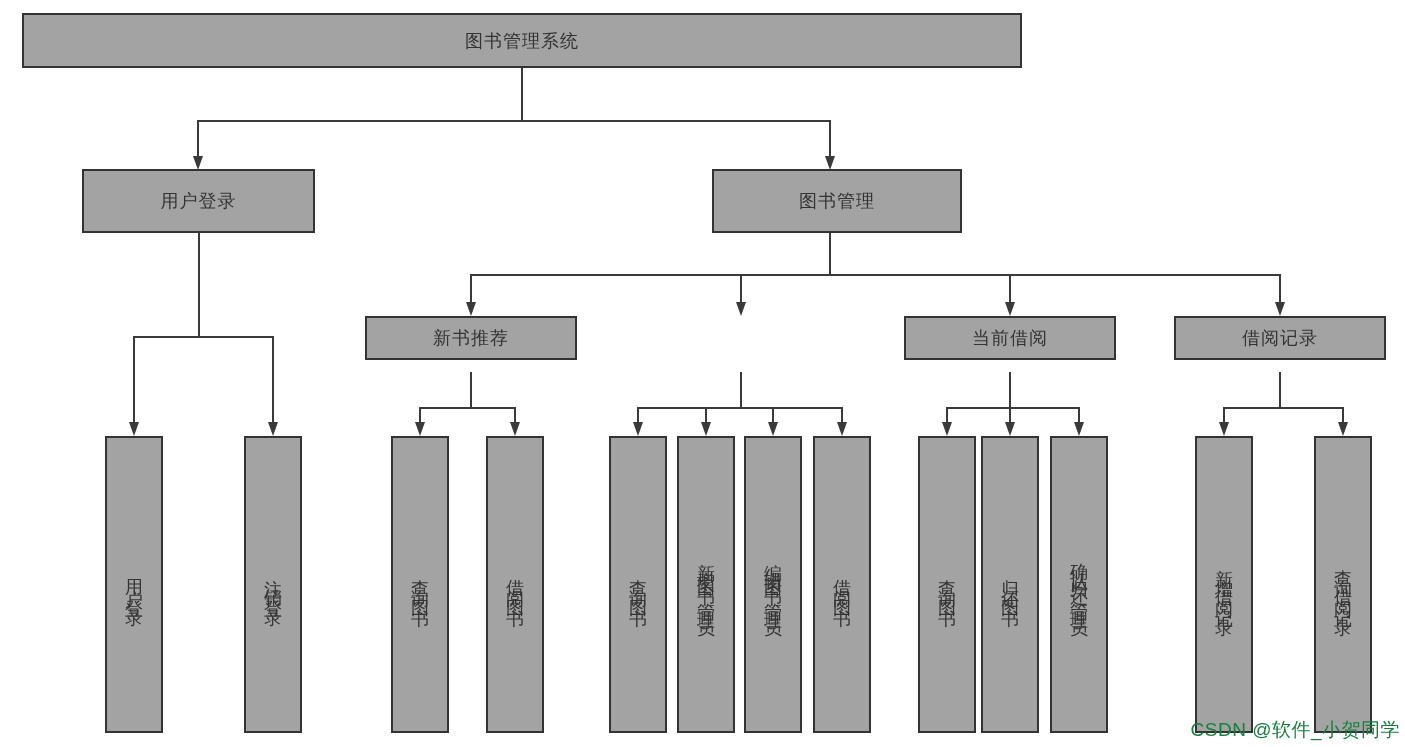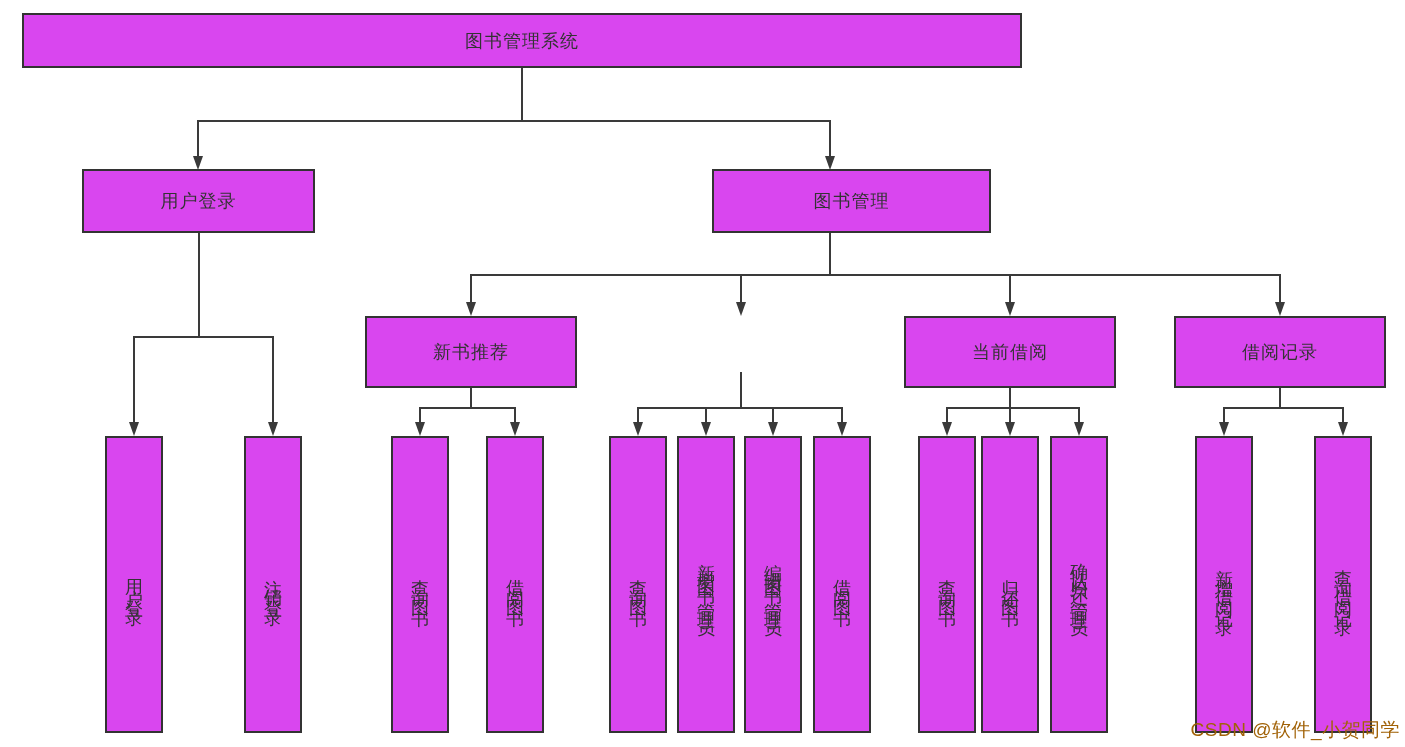--- a/index.html
+++ b/index.html
@@ -13,21 +13,21 @@
     overflow: hidden;
   }
   .connectors {
     position: absolute;
     left: 0; top: 0;
     width: 1405px; height: 747px;
     z-index: 0;
   }
   .box {
     position: absolute;
-    background: #d946ef;
+    background: #a3a3a3;
     border: 2px solid #333333;
     display: flex;
     align-items: center;
     justify-content: center;
     z-index: 1;
     color: #333333;
   }
   .box.h span {
     font-size: 18px;
     letter-spacing: 1px;
@@ -40,23 +40,23 @@
     letter-spacing: 10px;
     line-height: 1;
   }
   .box.v.long span {
     letter-spacing: 8px;
   }
   
   .n-root   { left: 22px;  top: 13px;  width: 1000px; height: 55px; }
   
   .n-login  { left: 82px;  top: 169px; width: 233px;  height: 64px; }
-  .n-mgmt   { left: 712px; top: 169px; width: 279px;  height: 64px; }
+  .n-mgmt   { left: 712px; top: 169px; width: 250px;  height: 64px; }
   
-  .n-l3     { top: 316px; height: 72px; width: 212px; }
+  .n-l3     { top: 316px; height: 44px; width: 212px; }
   .n-newrec { left: 365px; }
   .n-borrow { left: 635px; }
   .n-cur    { left: 904px; }
   .n-rec    { left: 1174px; }
   
   .leaf     { top: 436px; height: 297px; width: 58px; }
   .lf-1a { left: 105px; }
   .lf-1b { left: 244px; }
   .lf-2a { left: 391px; }
   .lf-2b { left: 486px; }
@@ -68,21 +68,21 @@
   .lf-4b { left: 981px; }
   .lf-4c { left: 1050px; }
   .lf-5a { left: 1195px; }
   .lf-5b { left: 1314px; }
   .watermark {
     position: absolute;
     right: 5px;
     top: 717px;
     z-index: 5;
     font-size: 19px;
-    color: #a16207;
+    color: #15803d;
     white-space: nowrap;
     letter-spacing: 0.5px;
   }
 </style>
 </head>
 <body>
 
 <div class="canvas">
 
   <svg class="connectors" viewBox="0 0 1405 747" xmlns="http://www.w3.org/2000/svg">

